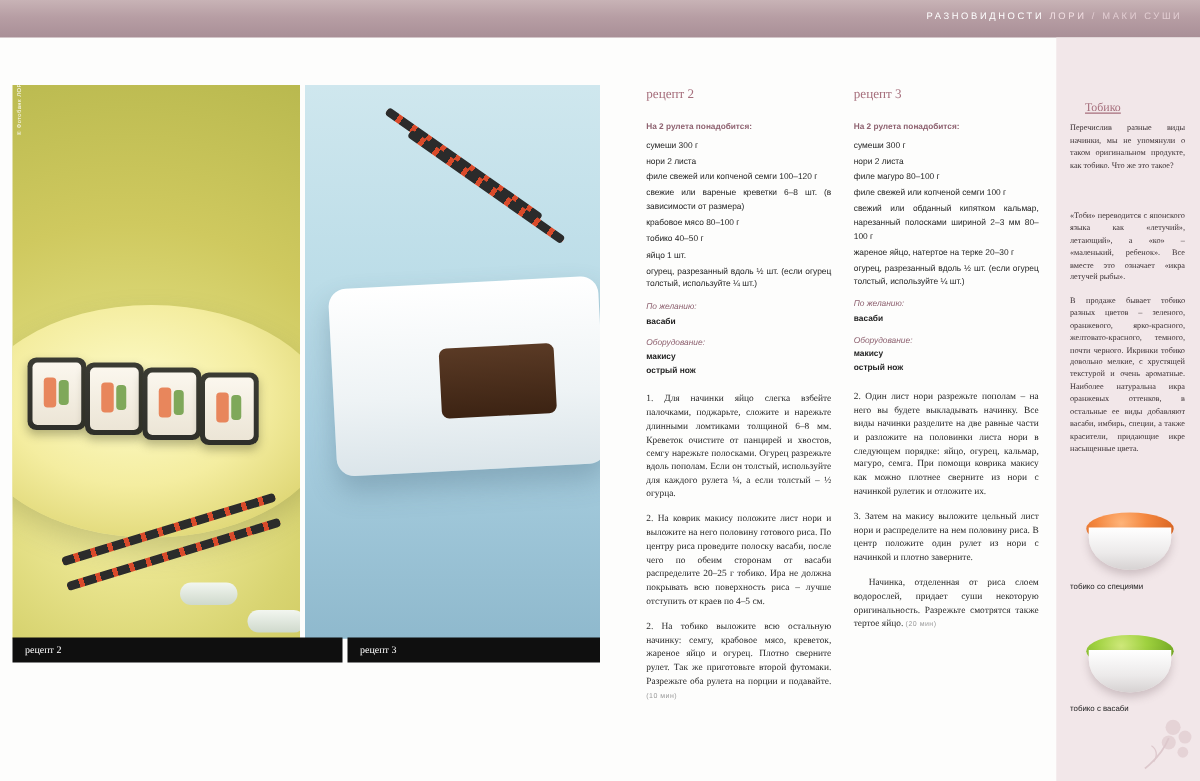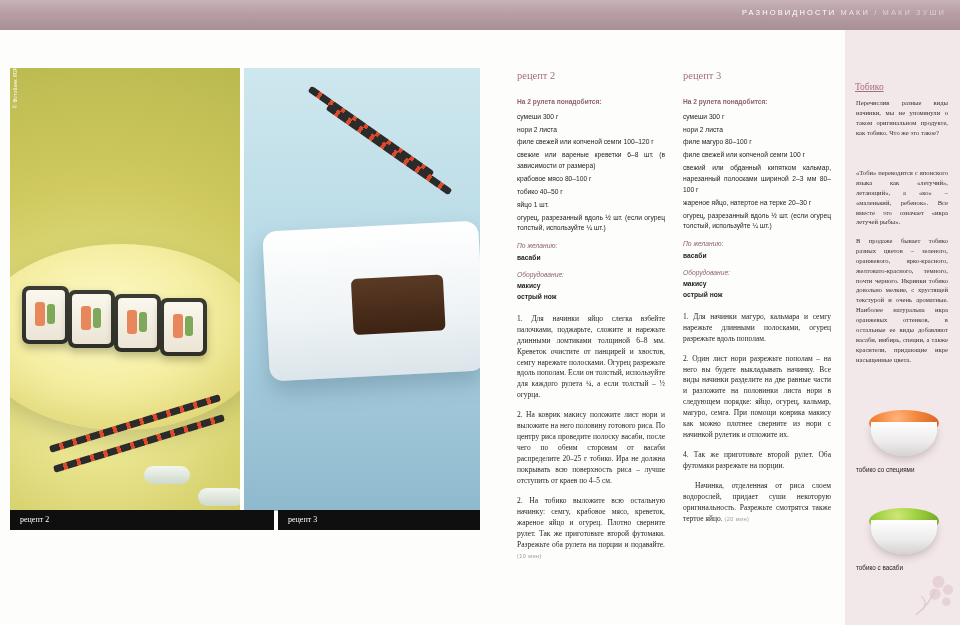--- a/index.html
+++ b/index.html
@@ -241,21 +241,21 @@
   .sidebar {
     position: absolute;
     left: 845px;
     top: 30px;
     width: 115px;
     height: 595px;
     background: #f2e7e9;
   }
   .sb-title {
     position: absolute;
-    left: 10px;
+    left: 23px;
     top: 52px;
     font-family: "Liberation Serif", serif;
     font-size: 9.5px;
     color: #a66f7c;
     text-decoration: underline;
   }
   .sb-text {
     position: absolute;
     left: 11px;
     width: 92px;
@@ -318,23 +318,23 @@
   }
 </style>
 </head>
 <body>
 
 <div class="page">
 
   <div class="top-band">
     <div class="header-text">
       <span>РАЗНОВИДНОСТИ</span>
-      <span class="accent">МАКИ</span>
+      <span class="accent">ЛОРИ</span>
       <span class="light">/</span>
-      <span class="light">МАКИ ЗУШИ</span>
+      <span class="light">МАКИ СУШИ</span>
     </div>
   </div>
 
   <div class="photo-wrap">
     <div class="photo photo-a">
       <div class="plate-a"></div>
       <div class="roll" style="left:12px; top:218px;">
         <div class="rice"></div>
           <div class="fill1"></div>
           <div class="fill2"></div>
@@ -406,23 +406,22 @@
     <div class="ing">филе свежей или копченой семги 100 г</div>
     <div class="ing">свежий или обданный кипятком кальмар, нарезанный полосками шириной 2–3 мм 80–100 г</div>
     <div class="ing">жареное яйцо, натертое на терке 20–30 г</div>
     <div class="ing">огурец, разрезанный вдоль ½ шт. (если огурец толстый, используйте ¼ шт.)</div>
     <div class="label-it">По желанию:</div>
     <div class="label-plain">васаби</div>
     <div class="label-it">Оборудование:</div>
     <div class="label-plain">макису</div>
     <div class="label-plain">острый нож</div>
     <div class="steps">
-      <p>1. Для начинки магуро, кальмара и семгу нарежьте длинными полосками, огурец разрежьте вдоль пополам.</p>
       <p>2. Один лист нори разрежьте пополам – на него вы будете выкладывать начинку. Все виды начинки разделите на две равные части и разложите на половинки листа нори в следующем порядке: яйцо, огурец, кальмар, магуро, семга. При помощи коврика макису как можно плотнее сверните из нори с начинкой рулетик и отложите их.</p>
-      <p>4. Так же приготовьте второй рулет. Оба футомаки разрежьте на порции.</p>
+      <p>3. Затем на макису выложите цельный лист нори и распределите на нем половину риса. В центр положите один рулет из нори с начинкой и плотно заверните.</p>
       <p><span style="padding-left:12px">Начинка, отделенная от риса слоем водорослей, придает суши некоторую оригинальность. Разрежьте смотрятся также тертое яйцо.</span> <span class="timing">(20 мин)</span></p>
     </div>
   </div>
 
   <div class="sidebar">
     <div class="sb-title">Тобико</div>
     <div class="sb-text sb-p1">Перечислив разные виды начинки, мы не упомянули о таком оригинальном продукте, как тобико. Что же это такое?</div>
     <div class="sb-text sb-p2">«Тоби» переводится с японского языка как «летучий», летающий», а «ко» – «маленький, ребенок». Все вместе это означает «икра летучей рыбы».</div>
     <div class="sb-text sb-p3">В продаже бывает тобико разных цветов – зеленого, оранжевого, ярко-красного, желтовато-красного, темного, почти черного. Икринки тобико довольно мелкие, с хрустящей текстурой и очень ароматные. Наиболее натуральна икра оранжевых оттенков, в остальные ее виды добавляют васаби, имбирь, специи, а также красители, придающие икре насыщенные цвета.</div>
 

